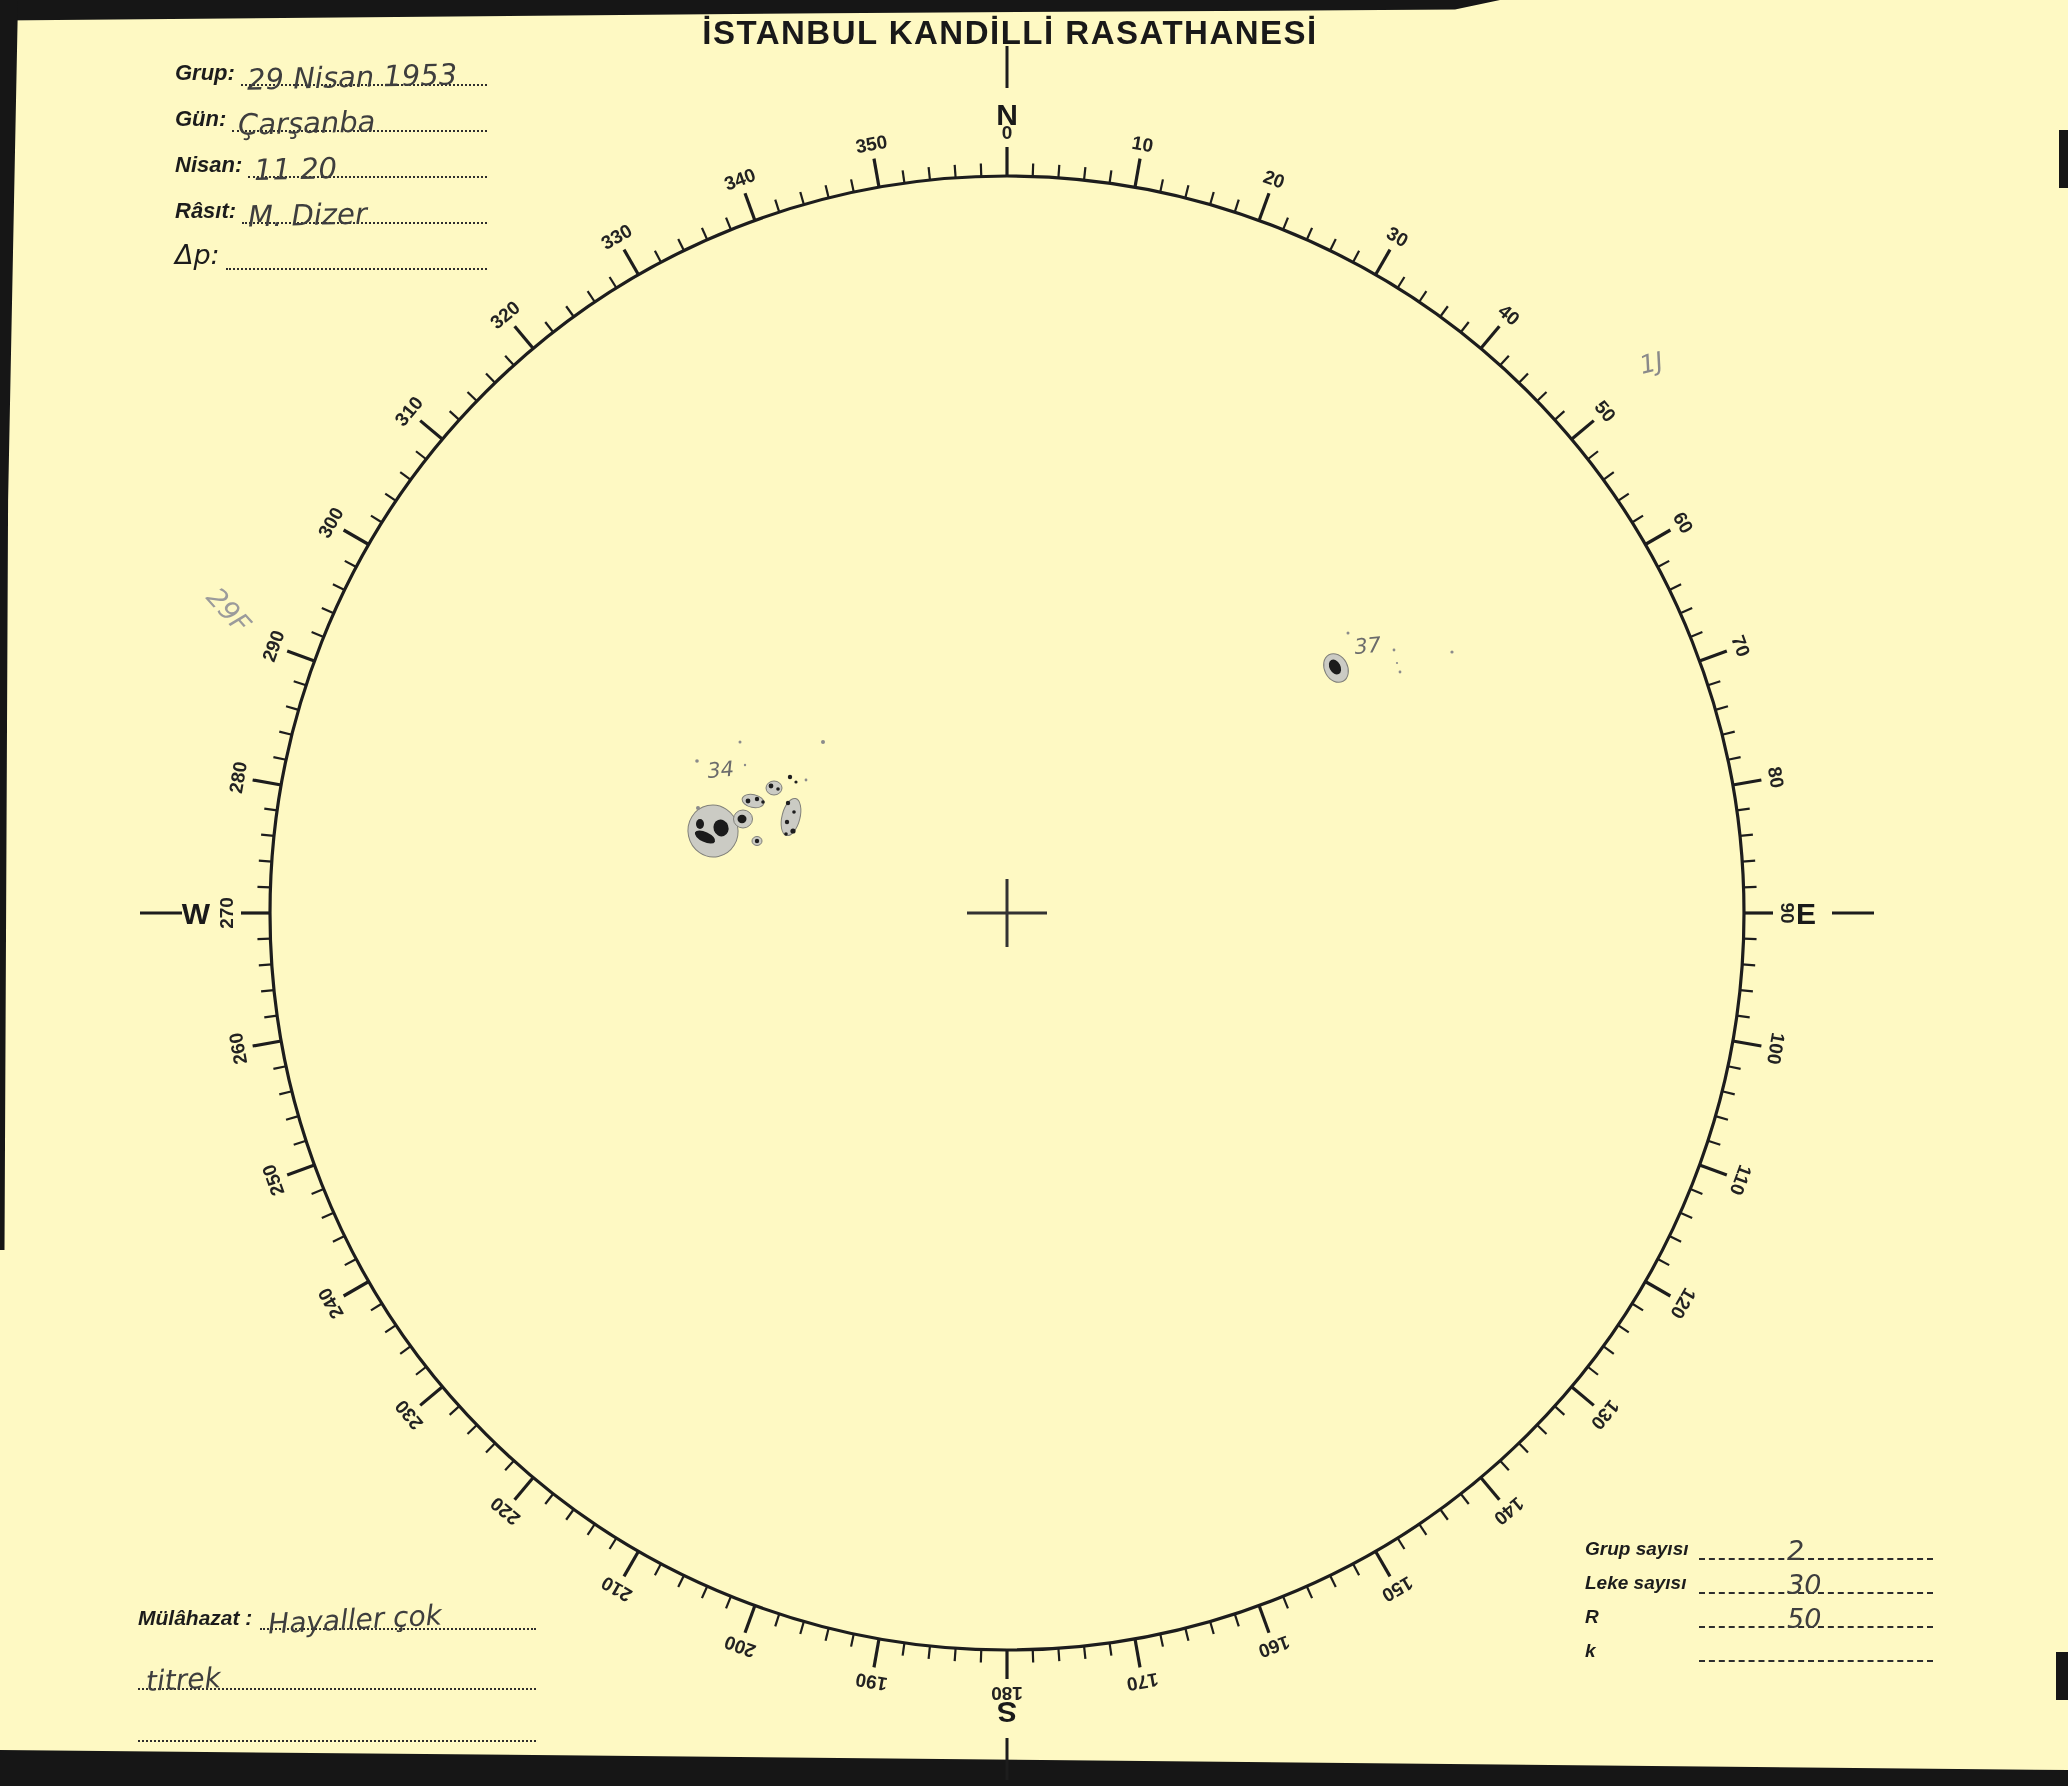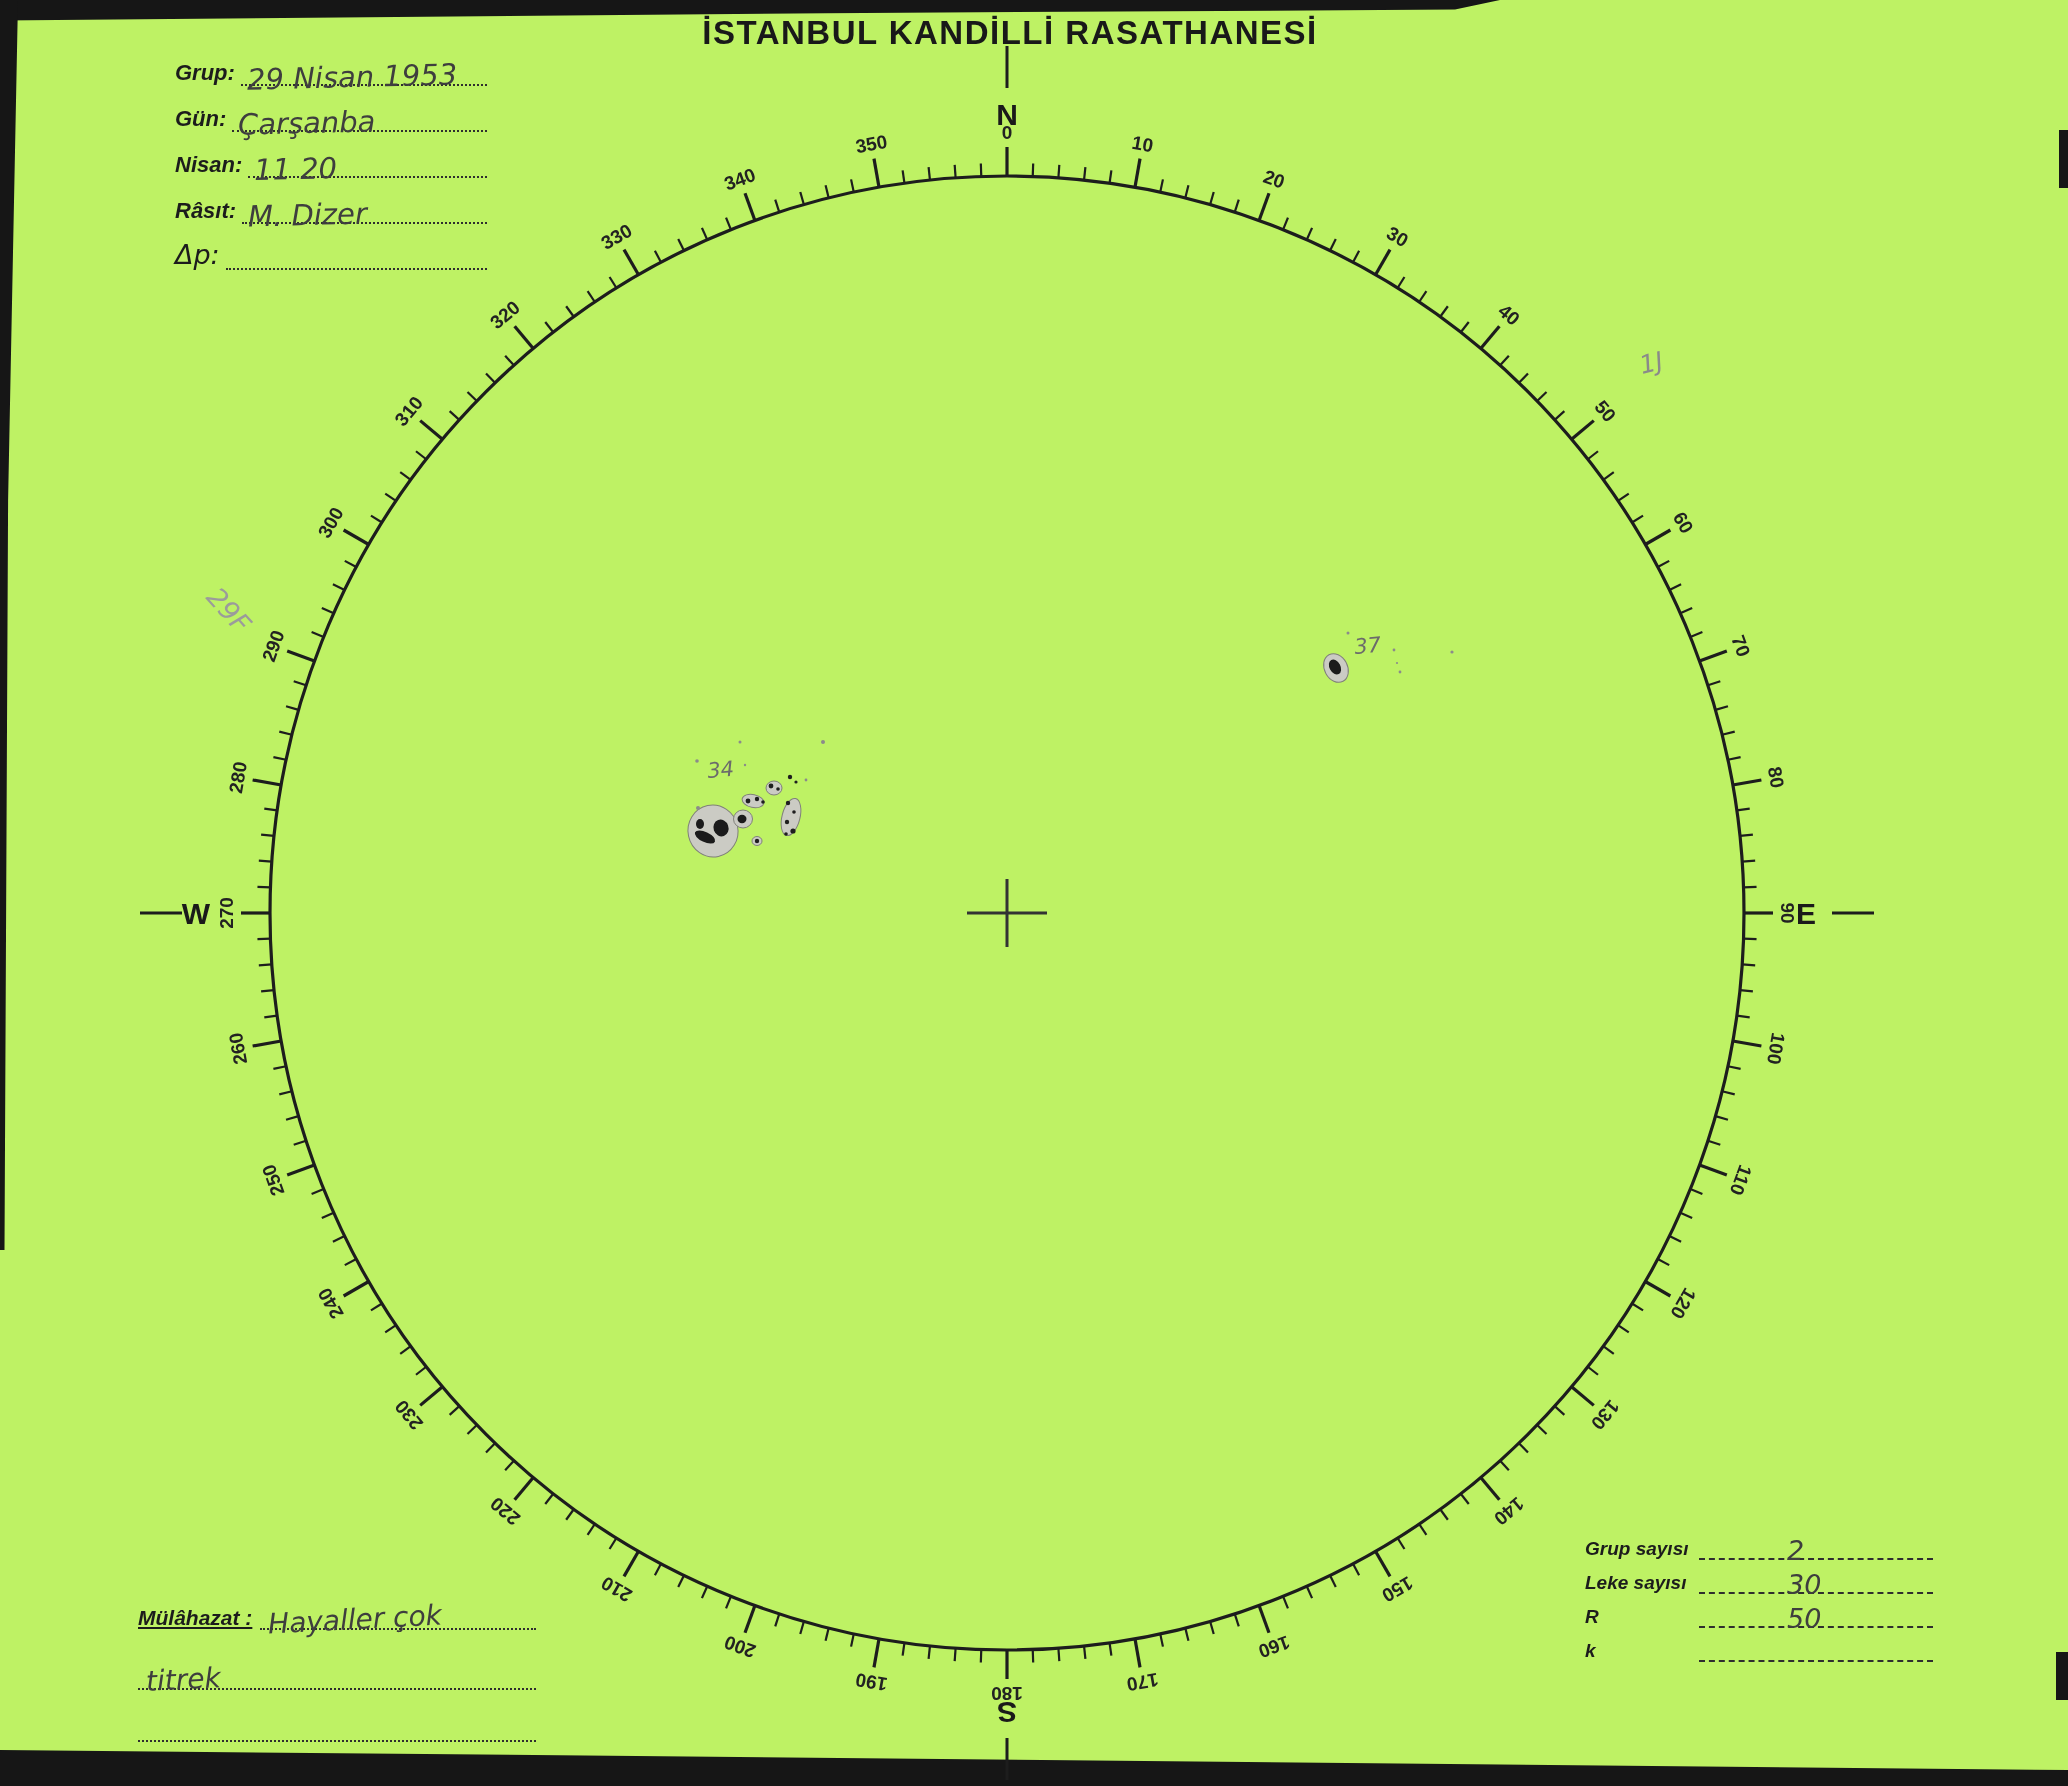--- a/index.html
+++ b/index.html
@@ -1,18 +1,18 @@
 <!DOCTYPE html>
 <html><head>
 <meta charset="utf-8">
 <style>
   html,body{margin:0;padding:0;background:#222;}
   #page{
     position:relative;width:2068px;height:1786px;overflow:hidden;
-    background:#bef264;
+    background:#fef9c3;
     font-family:"Liberation Sans",sans-serif;color:#1c1c1c;
   }
   
   .scanbar{position:absolute;background:#161616;}
   #bar-top{left:0;top:0;width:1500px;height:24px;
     clip-path:polygon(0 0,100% 0,97% 40%,55% 55%,0 85%);}
   #bar-left{left:0;top:0;width:18px;height:1250px;
     clip-path:polygon(0 0,100% 0,45% 40%,25% 100%,0 100%);}
   #bar-bottom{left:0;top:1745px;width:2068px;height:41px;
     clip-path:polygon(0 12%,100% 61%,100% 100%,0 100%);}
@@ -37,21 +37,21 @@
   
   #hdr-right{position:absolute;left:1592px;top:52px;width:320px;}
   .hr-row{display:flex;align-items:flex-end;height:41px;position:relative;}
   .hr-label{width:60px;font:italic bold 20px "Liberation Sans",sans-serif;}
   .hr-line{flex:1;border-bottom:2.5px dashed #2e2e2e;height:30px;position:relative;}
   .hr-val{position:absolute;left:72px;bottom:-9px;font-size:28px;white-space:nowrap;transform:rotate(-1deg);}
 
   
   #ftr-left{position:absolute;left:138px;top:1586px;width:398px;}
   .fl-row{display:flex;align-items:flex-end;position:relative;}
-  .fl-row.r1{height:44px;text-decoration:underline;}
+  .fl-row.r1{height:44px;}
   .fl-row.r2{height:60px;}
   .fl-row.r3{height:52px;}
   .fl-label{font:italic bold 21px "Liberation Sans",sans-serif;white-space:nowrap;}
   .fl-line{flex:1;border-bottom:2.5px dotted #2e2e2e;height:30px;position:relative;margin-left:8px;}
   .fl-line.full{margin-left:0;}
   .fl-val{position:absolute;left:8px;bottom:-8px;font-size:28px;white-space:nowrap;transform:rotate(-3deg);}
 
   
   #ftr-right{position:absolute;left:1585px;top:1526px;width:348px;}
   .fr-row{display:flex;align-items:flex-end;height:34px;position:relative;}

